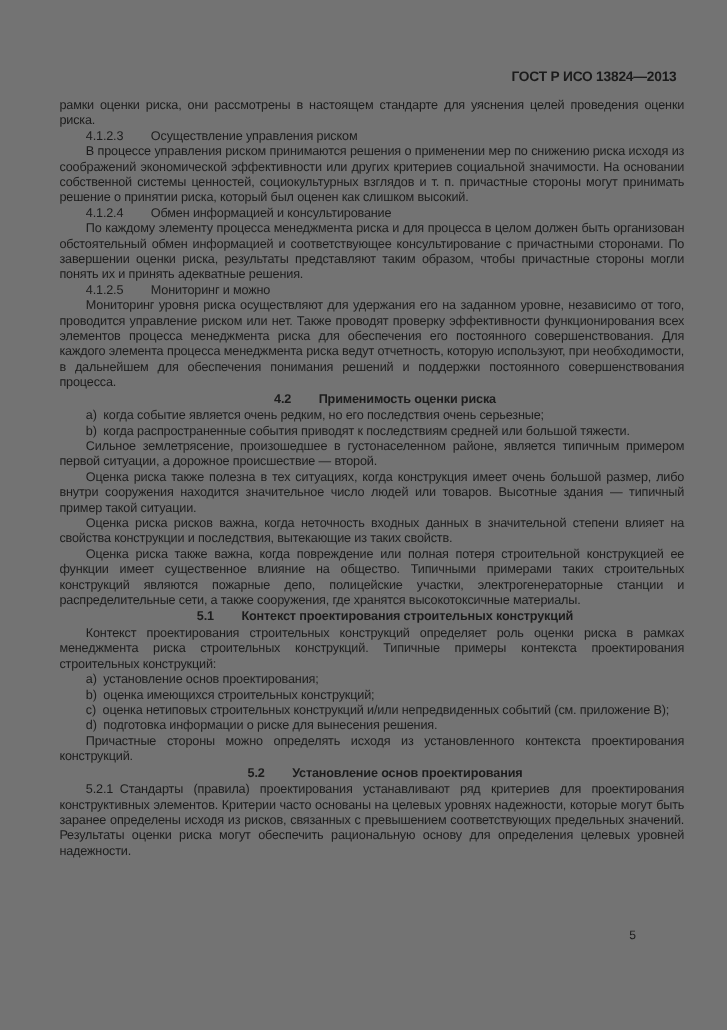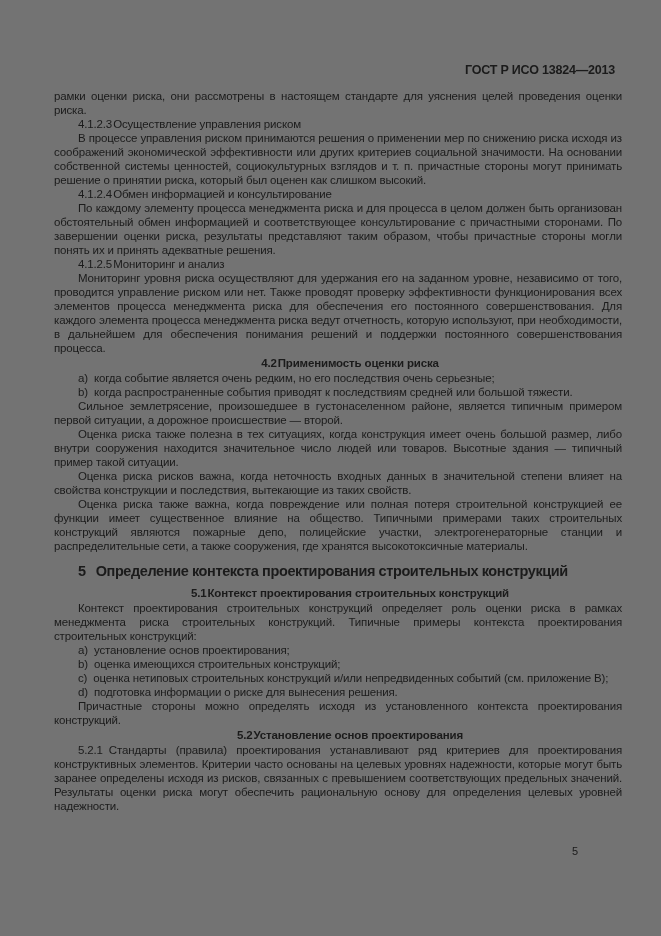--- a/index.html
+++ b/index.html
@@ -55,21 +55,21 @@
     margin: 1px 0 1px 0;
   }
   .blk.h1 {
     text-align: left;
     font-weight: bold;
     font-size: 14.5px;
     line-height: 19px;
     letter-spacing: -0.4px;
     margin: 9px 0 5px 0;
   }
-  .marker { margin-right: 1px; }
+  .marker { margin-right: 25px; }
   .blk.li .marker { margin-right: 6px; }
   .blk.h1 .marker { margin-right: 10px; }
   .page-number {
     position: absolute;
     top: 845px;
     left: 572px;
     font-size: 11px;
   }
 </style>
 </head>
@@ -77,30 +77,29 @@
 
 <div class="page">
   <div class="running-header">ГОСТ Р ИСО 13824—2013</div>
 
   <div class="body-col" id="body-col">
       <p class="blk cont">рамки оценки риска, они рассмотрены в настоящем стандарте для уяснения целей проведения оценки риска.</p>
       <p class="blk h3"><span class="marker">4.1.2.3</span><span>Осуществление управления риском</span></p>
       <p class="blk para">В процессе управления риском принимаются решения о применении мер по снижению риска исходя из соображений экономической эффективности или других критериев социальной значимости. На основании собственной системы ценностей, социокультурных взглядов и т. п. причастные стороны могут принимать решение о принятии риска, который был оценен как слишком высокий.</p>
       <p class="blk h3"><span class="marker">4.1.2.4</span><span>Обмен информацией и консультирование</span></p>
       <p class="blk para">По каждому элементу процесса менеджмента риска и для процесса в целом должен быть организован обстоятельный обмен информацией и соответствующее консультирование с причастными сторонами. По завершении оценки риска, результаты представляют таким образом, чтобы причастные стороны могли понять их и принять адекватные решения.</p>
-      <p class="blk h3"><span class="marker">4.1.2.5</span><span>Мониторинг и анализ</span></p>
+      <p class="blk h3"><span class="marker">4.1.2.5</span><span>Мониторинг и можно</span></p>
       <p class="blk para">Мониторинг уровня риска осуществляют для удержания его на заданном уровне, независимо от того, проводится управление риском или нет. Также проводят проверку эффективности функционирования всех элементов процесса менеджмента риска для обеспечения его постоянного совершенствования. Для каждого элемента процесса менеджмента риска ведут отчетность, которую используют, при необходимости, в дальнейшем для обеспечения понимания решений и поддержки постоянного совершенствования процесса.</p>
       <p class="blk h2"><span class="marker">4.2</span><span>Применимость оценки риска</span></p>
       <p class="blk li"><span class="marker">a)</span><span>когда событие является очень редким, но его последствия очень серьезные;</span></p>
       <p class="blk li"><span class="marker">b)</span><span>когда распространенные события приводят к последствиям средней или большой тяжести.</span></p>
       <p class="blk para">Сильное землетрясение, произошедшее в густонаселенном районе, является типичным примером первой ситуации, а дорожное происшествие — второй.</p>
       <p class="blk para">Оценка риска также полезна в тех ситуациях, когда конструкция имеет очень большой размер, либо внутри сооружения находится значительное число людей или товаров. Высотные здания — типичный пример такой ситуации.</p>
       <p class="blk para">Оценка риска рисков важна, когда неточность входных данных в значительной степени влияет на свойства конструкции и последствия, вытекающие из таких свойств.</p>
       <p class="blk para">Оценка риска также важна, когда повреждение или полная потеря строительной конструкцией ее функции имеет существенное влияние на общество. Типичными примерами таких строительных конструкций являются пожарные депо, полицейские участки, электрогенераторные станции и распределительные сети, а также сооружения, где хранятся высокотоксичные материалы.</p>
-      <p class="blk h1"><span class="marker">5</span><span>Определение контекста проектирования строительных конструкций</span></p>
       <p class="blk h2"><span class="marker">5.1</span><span>Контекст проектирования строительных конструкций</span></p>
       <p class="blk para">Контекст проектирования строительных конструкций определяет роль оценки риска в рамках менеджмента риска строительных конструкций. Типичные примеры контекста проектирования строительных конструкций:</p>
       <p class="blk li"><span class="marker">a)</span><span>установление основ проектирования;</span></p>
       <p class="blk li"><span class="marker">b)</span><span>оценка имеющихся строительных конструкций;</span></p>
       <p class="blk li"><span class="marker">c)</span><span>оценка нетиповых строительных конструкций и/или непредвиденных событий (см. приложение B);</span></p>
       <p class="blk li"><span class="marker">d)</span><span>подготовка информации о риске для вынесения решения.</span></p>
       <p class="blk para">Причастные стороны можно определять исходя из установленного контекста проектирования конструкций.</p>
       <p class="blk h2"><span class="marker">5.2</span><span>Установление основ проектирования</span></p>
       <p class="blk li"><span class="marker">5.2.1</span><span>Стандарты (правила) проектирования устанавливают ряд критериев для проектирования конструктивных элементов. Критерии часто основаны на целевых уровнях надежности, которые могут быть заранее определены исходя из рисков, связанных с превышением соответствующих предельных значений. Результаты оценки риска могут обеспечить рациональную основу для определения целевых уровней надежности.</span></p>
     </div>

